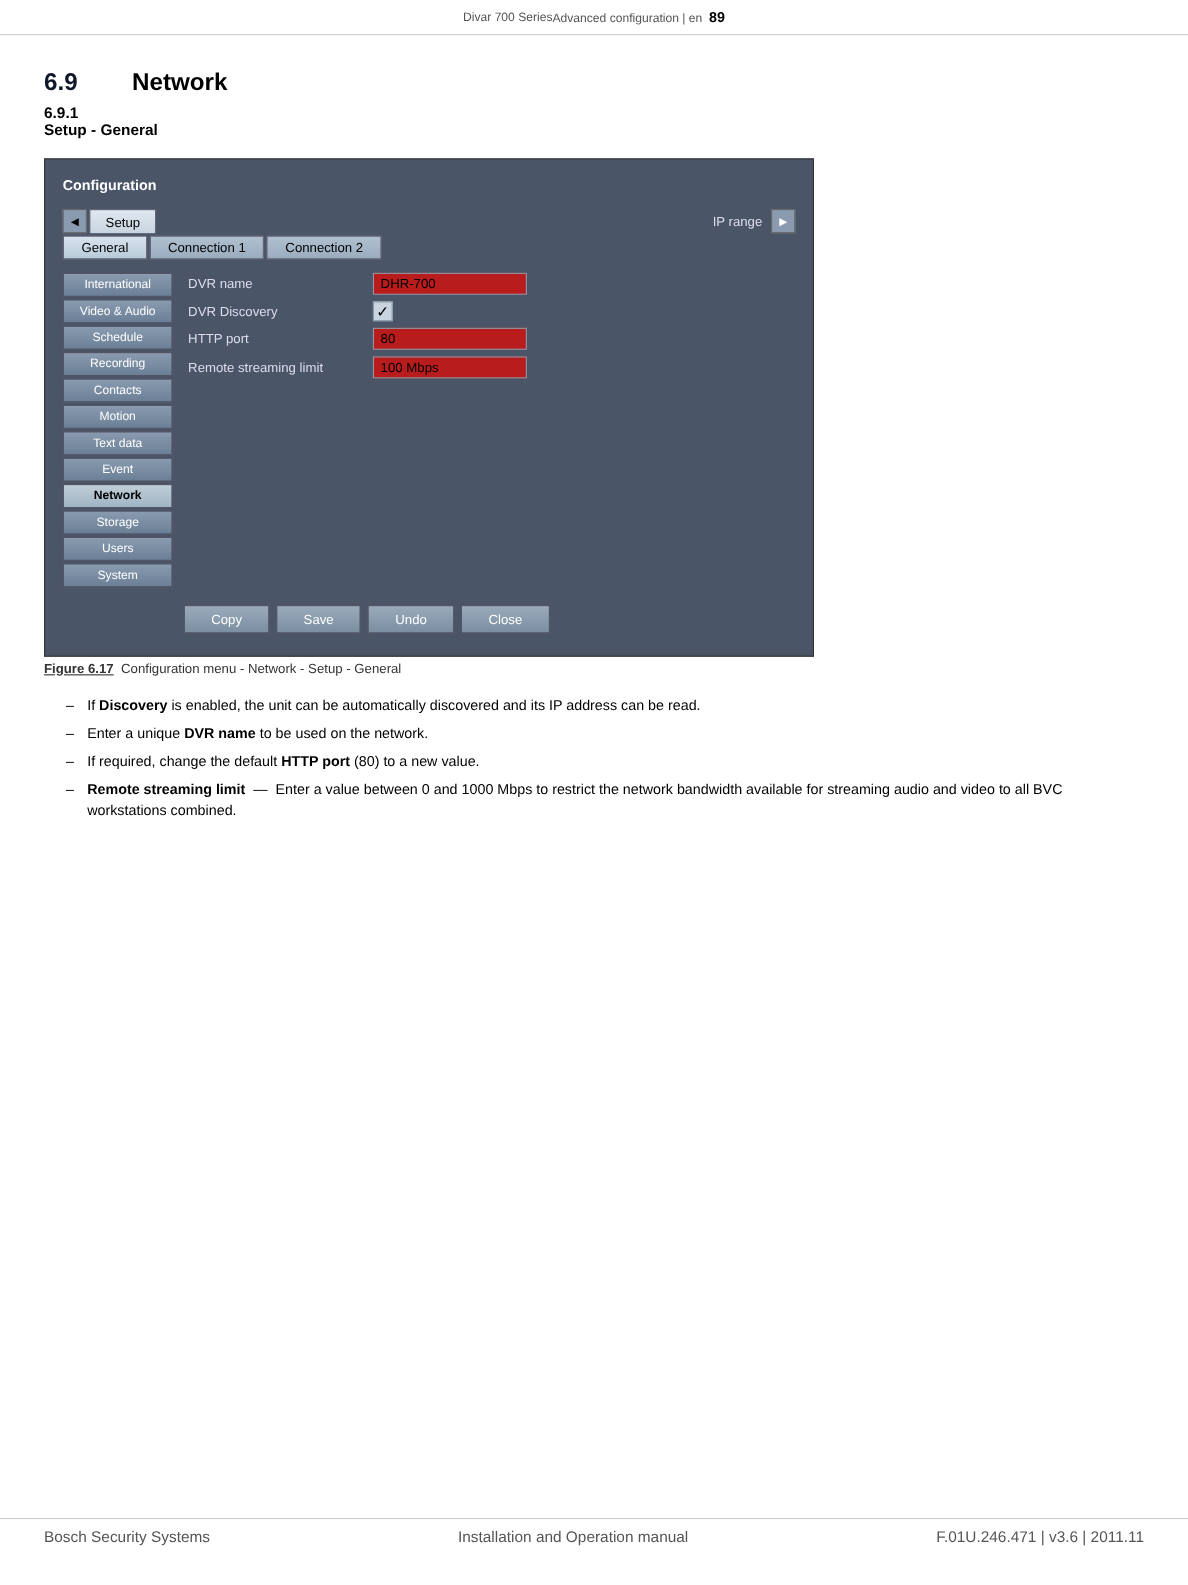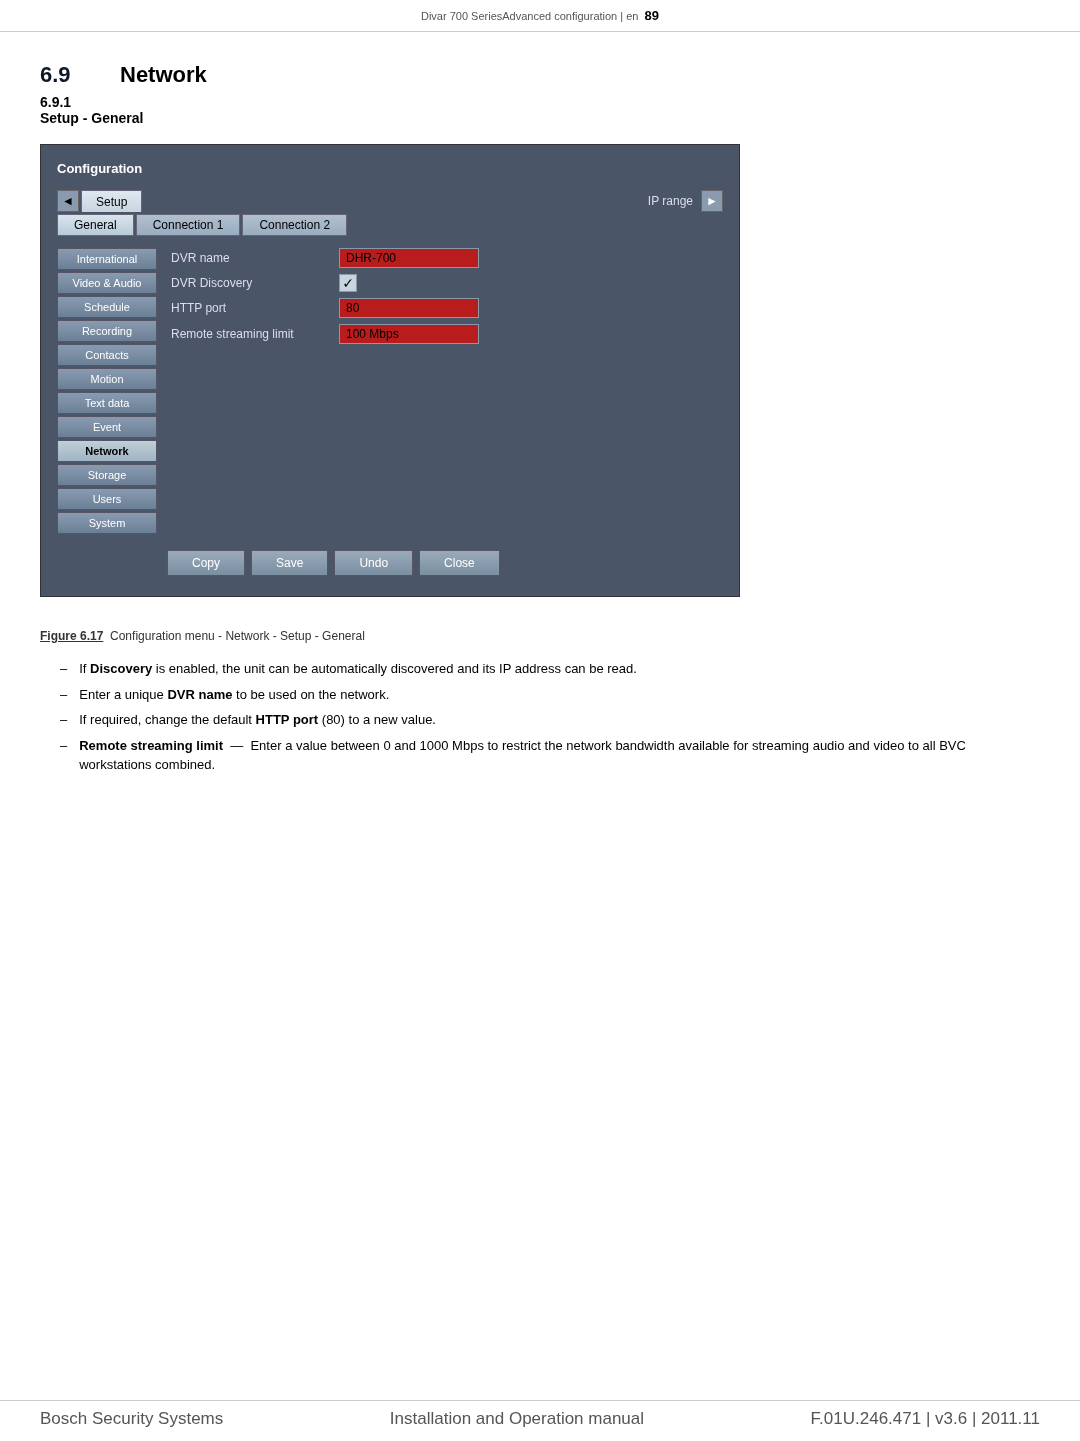--- a/index.html
+++ b/index.html
@@ -64,21 +64,21 @@
     .subsection-title {
       font-size: 14px;
       font-weight: bold;
     }
 
     
     .config-box {
       background: #4a5568;
       border: 1px solid #333;
       padding: 16px 16px 20px 16px;
-      margin-bottom: 32px;
+      margin-bottom: 4px;
       width: 700px;
     }
     .config-title {
       color: #fff;
       font-size: 13px;
       font-weight: bold;
       margin-bottom: 14px;
     }
 
     
@@ -264,27 +264,27 @@
     .bullet-list li::before {
       content: "–";
       margin-right: 12px;
       margin-left: 20px;
       flex-shrink: 0;
     }
 
     
     .page-footer {
       position: absolute;
-      bottom: 12px;
+      bottom: 36px;
       left: 0;
       right: 0;
       display: flex;
       justify-content: space-between;
       padding: 0 40px;
-      font-size: 17px;
+      font-size: 14px;
       color: #555;
       border-top: 1px solid #ccc;
       padding-top: 8px;
     }
   </style>
 </head>
 <body>
 
 <div class="page-header">
   <span>Divar 700 Series</span>

